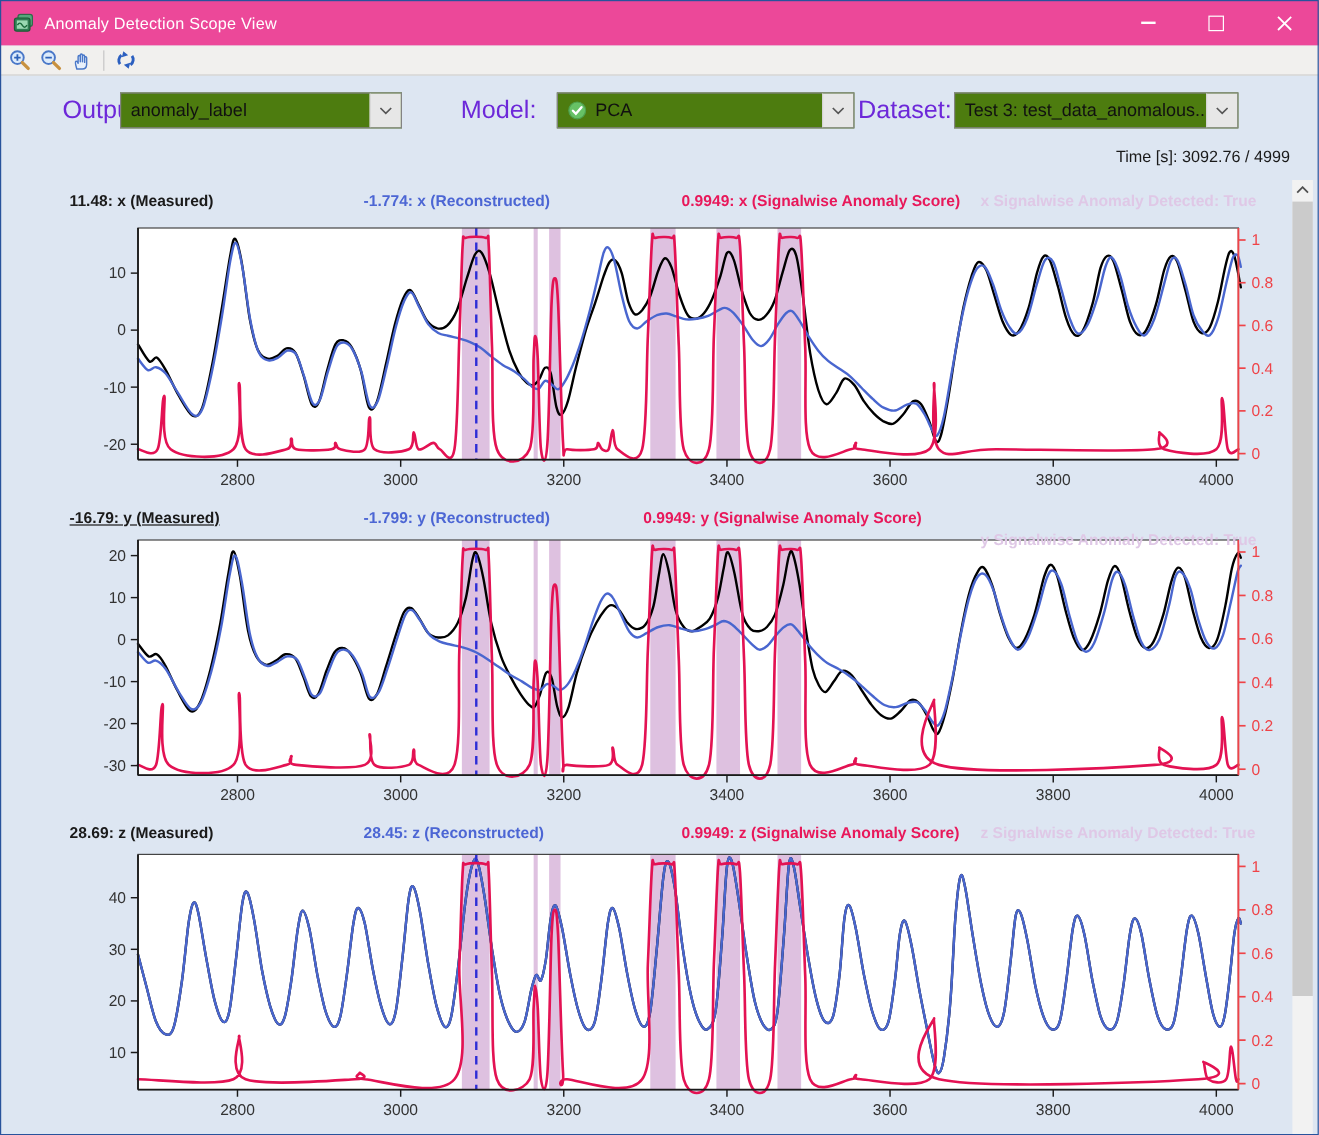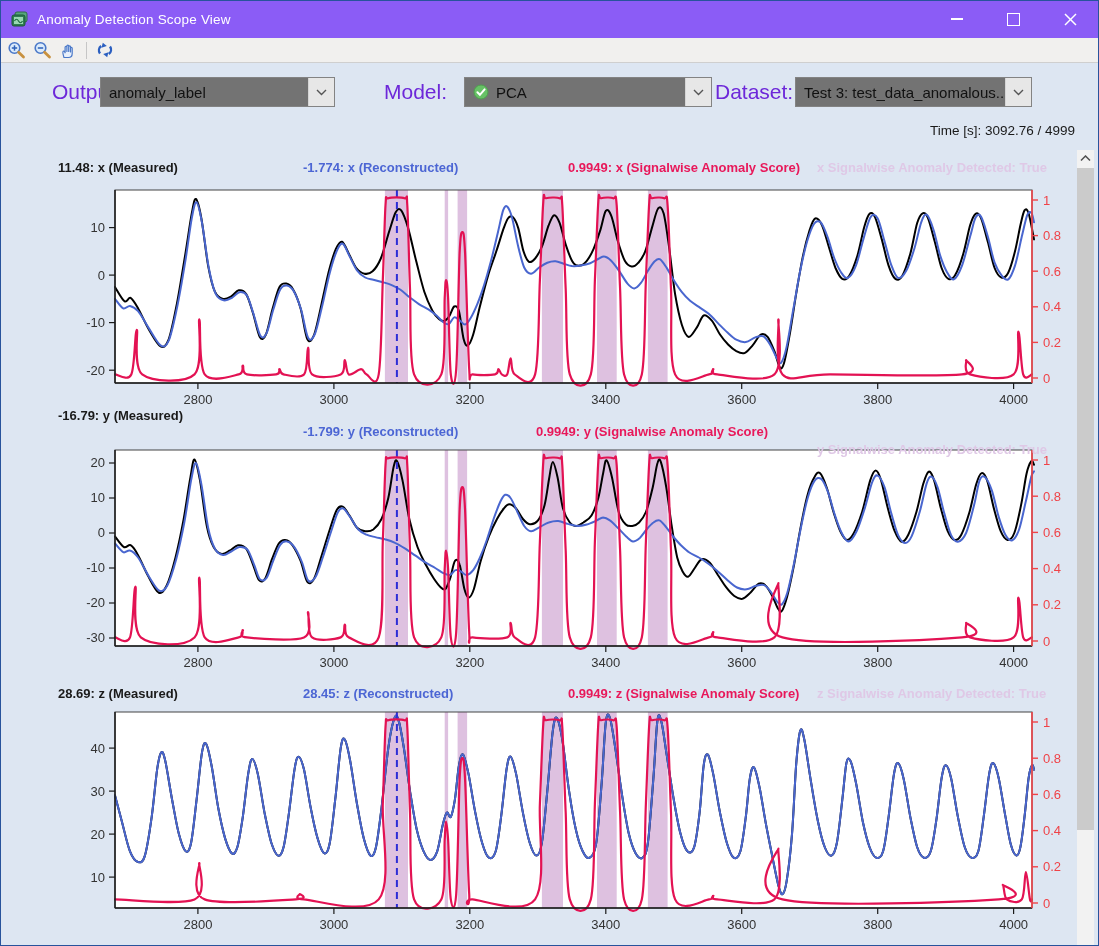--- a/index.html
+++ b/index.html
@@ -2,34 +2,34 @@
 <html><head>
 <meta charset="utf-8">
 <style>
   html,body{margin:0;padding:0;}
   body{
     width:1099px;height:946px;position:relative;overflow:hidden;
     font-family:"Liberation Sans",sans-serif;background:#dde6f2;
   }
   .frame{position:absolute;inset:0;border:1px solid #28539c;pointer-events:none;z-index:99;}
   
-  .titlebar{position:absolute;top:0;left:0;width:1099px;height:38px;background:#8b5cf6;display:flex;align-items:center;z-index:10;}
+  .titlebar{position:absolute;top:0;left:0;width:1099px;height:38px;background:#ec4899;display:flex;align-items:center;z-index:10;}
   .app-icon{margin-left:11px;width:17px;height:17px;display:flex;}
   .title{color:#ffffff;font-size:13.5px;margin-left:9px;letter-spacing:.2px;}
   .win-controls{margin-left:auto;display:flex;height:100%;}
   .win-btn{width:57px;height:100%;display:flex;align-items:center;justify-content:center;cursor:default;}
   .min-glyph{width:12px;height:2px;background:#fff;}
   .max-glyph{width:11px;height:11px;border:1.5px solid #fff;}
   
   .toolbar{position:absolute;top:38px;left:0;width:1099px;height:25px;background:#f1f0ee;border-bottom:1px solid #cfcfcf;display:flex;align-items:center;padding-left:3px;box-sizing:border-box;z-index:10;}
   .tool-btn{width:26px;height:22px;display:flex;align-items:center;justify-content:center;}
   .tool-sep{width:1px;height:17px;background:#c6c6c6;margin:0 5px;}
   
   .ctrl-label{position:absolute;height:30px;line-height:30px;font-size:21px;color:#6d28d9;z-index:5;margin-left:16px;}
-  .dropdown{position:absolute;top:77px;height:30px;background:#737373;border:1px solid #838383;box-sizing:border-box;display:flex;align-items:center;font-size:15px;color:#111;padding-left:8px;z-index:5;}
+  .dropdown{position:absolute;top:77px;height:30px;background:#4d7c0f;border:1px solid #838383;box-sizing:border-box;display:flex;align-items:center;font-size:15px;color:#111;padding-left:8px;z-index:5;}
   .dd-text{white-space:nowrap;overflow:hidden;}
   .dd-chev{margin-left:auto;width:25px;height:100%;display:flex;align-items:center;justify-content:center;background:#e7e7e7;border-left:1px solid #d5d5d5;}
   .model-check{margin-right:7px;display:flex;}
   .time-readout{position:absolute;top:123px;left:0;width:1075px;text-align:right;font-size:13.5px;color:#1a1a1a;z-index:5;}
   
   .hdr{position:absolute;font-weight:bold;font-size:13px;white-space:nowrap;z-index:5;text-align:center;}
   .hdr-meas{color:#1a1a1a;}
   .hdr-recon{color:#4c66d4;}
   .hdr-score{color:#e8185a;}
   .hdr-det{color:#dfc8e6;}
@@ -138,21 +138,21 @@
   </span>
 </div>
 
 <div class="time-readout">Time [s]: 3092.76 / 4999</div>
 
 <div class="hdr hdr-meas" style="left:58px;top:160px;">11.48: x (Measured)</div>
 <div class="hdr hdr-recon" style="left:303px;top:160px;">-1.774: x (Reconstructed)</div>
 <div class="hdr hdr-score" style="left:568px;top:160px;">0.9949: x (Signalwise Anomaly Score)</div>
 <div class="hdr hdr-det" style="left:817px;top:160px;">x Signalwise Anomaly Detected: True</div>
 
-<div class="hdr hdr-meas" style="left:58px;top:408px;">-16.79: y (Measured)</div>
+<div class="hdr hdr-meas" style="left:58px;top:424px;text-decoration:underline;">-16.79: y (Measured)</div>
 <div class="hdr hdr-recon" style="left:303px;top:424px;">-1.799: y (Reconstructed)</div>
 <div class="hdr hdr-score" style="left:536px;top:424px;">0.9949: y (Signalwise Anomaly Score)</div>
 <div class="hdr hdr-det" style="left:817px;top:442px;">y Signalwise Anomaly Detected: True</div>
 
 <div class="hdr hdr-meas" style="left:58px;top:686px;">28.69: z (Measured)</div>
 <div class="hdr hdr-recon" style="left:303px;top:686px;">28.45: z (Reconstructed)</div>
 <div class="hdr hdr-score" style="left:568px;top:686px;">0.9949: z (Signalwise Anomaly Score)</div>
 <div class="hdr hdr-det" style="left:817px;top:686px;">z Signalwise Anomaly Detected: True</div>
 
 <svg id="chart-canvas" width="1075" height="946">

